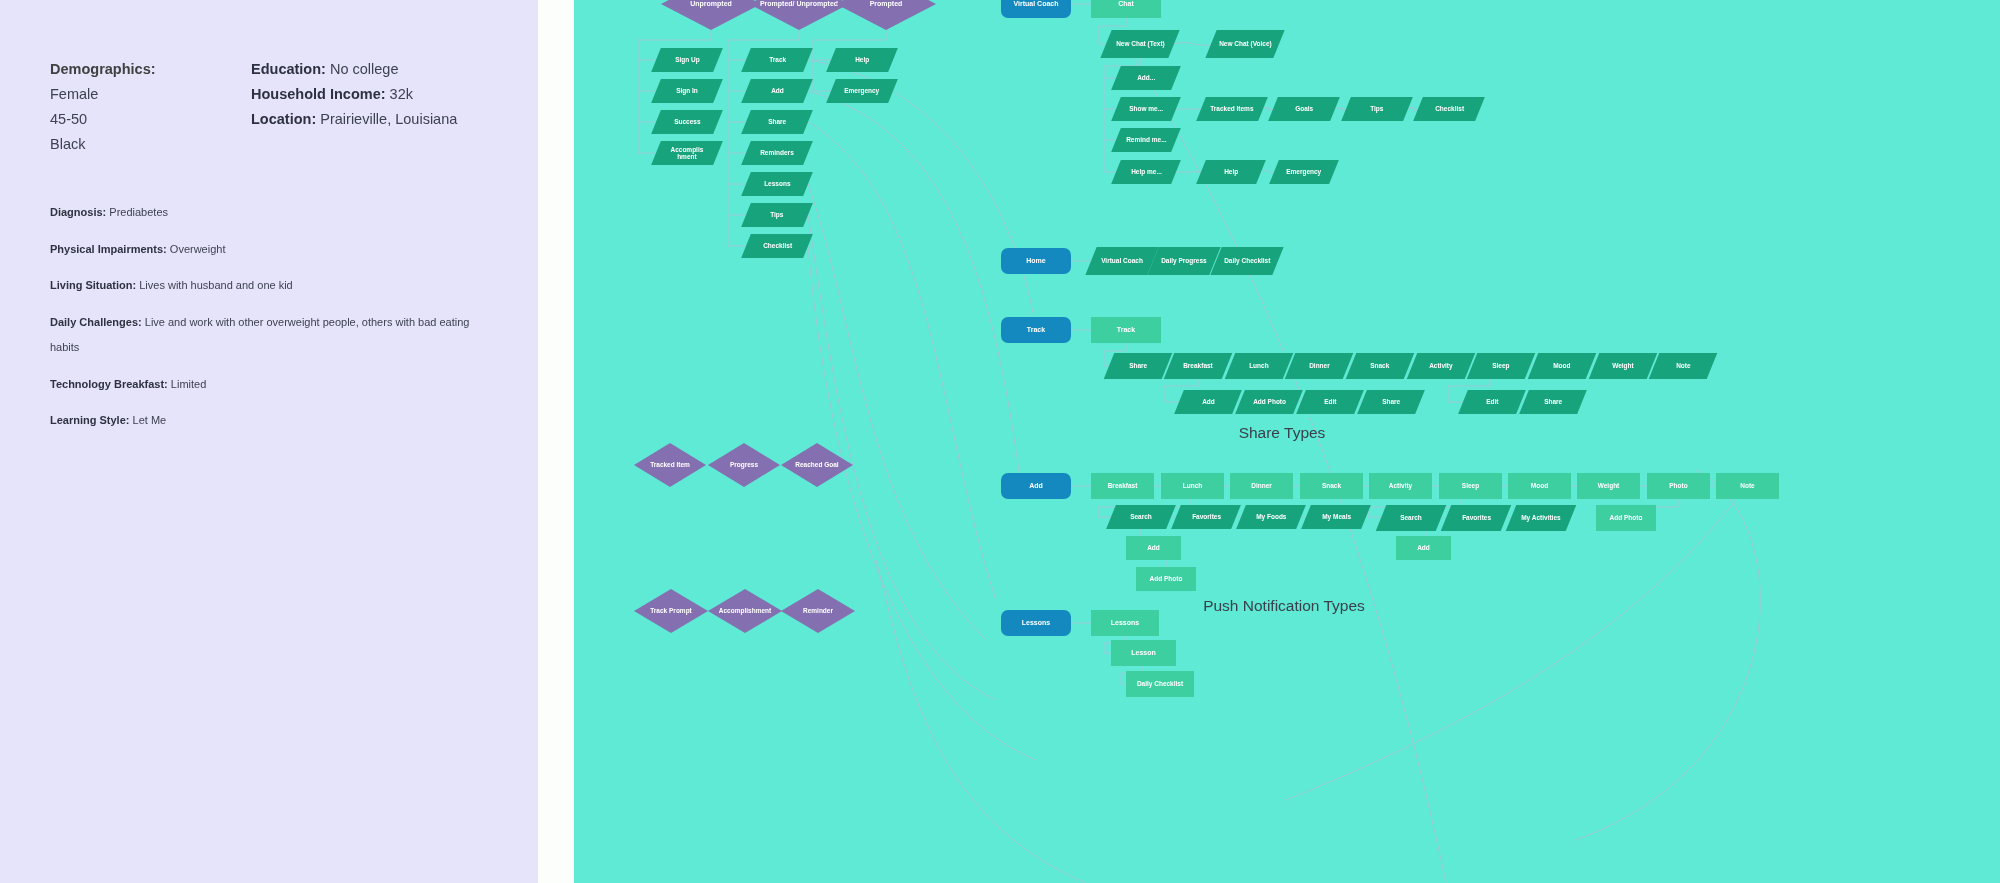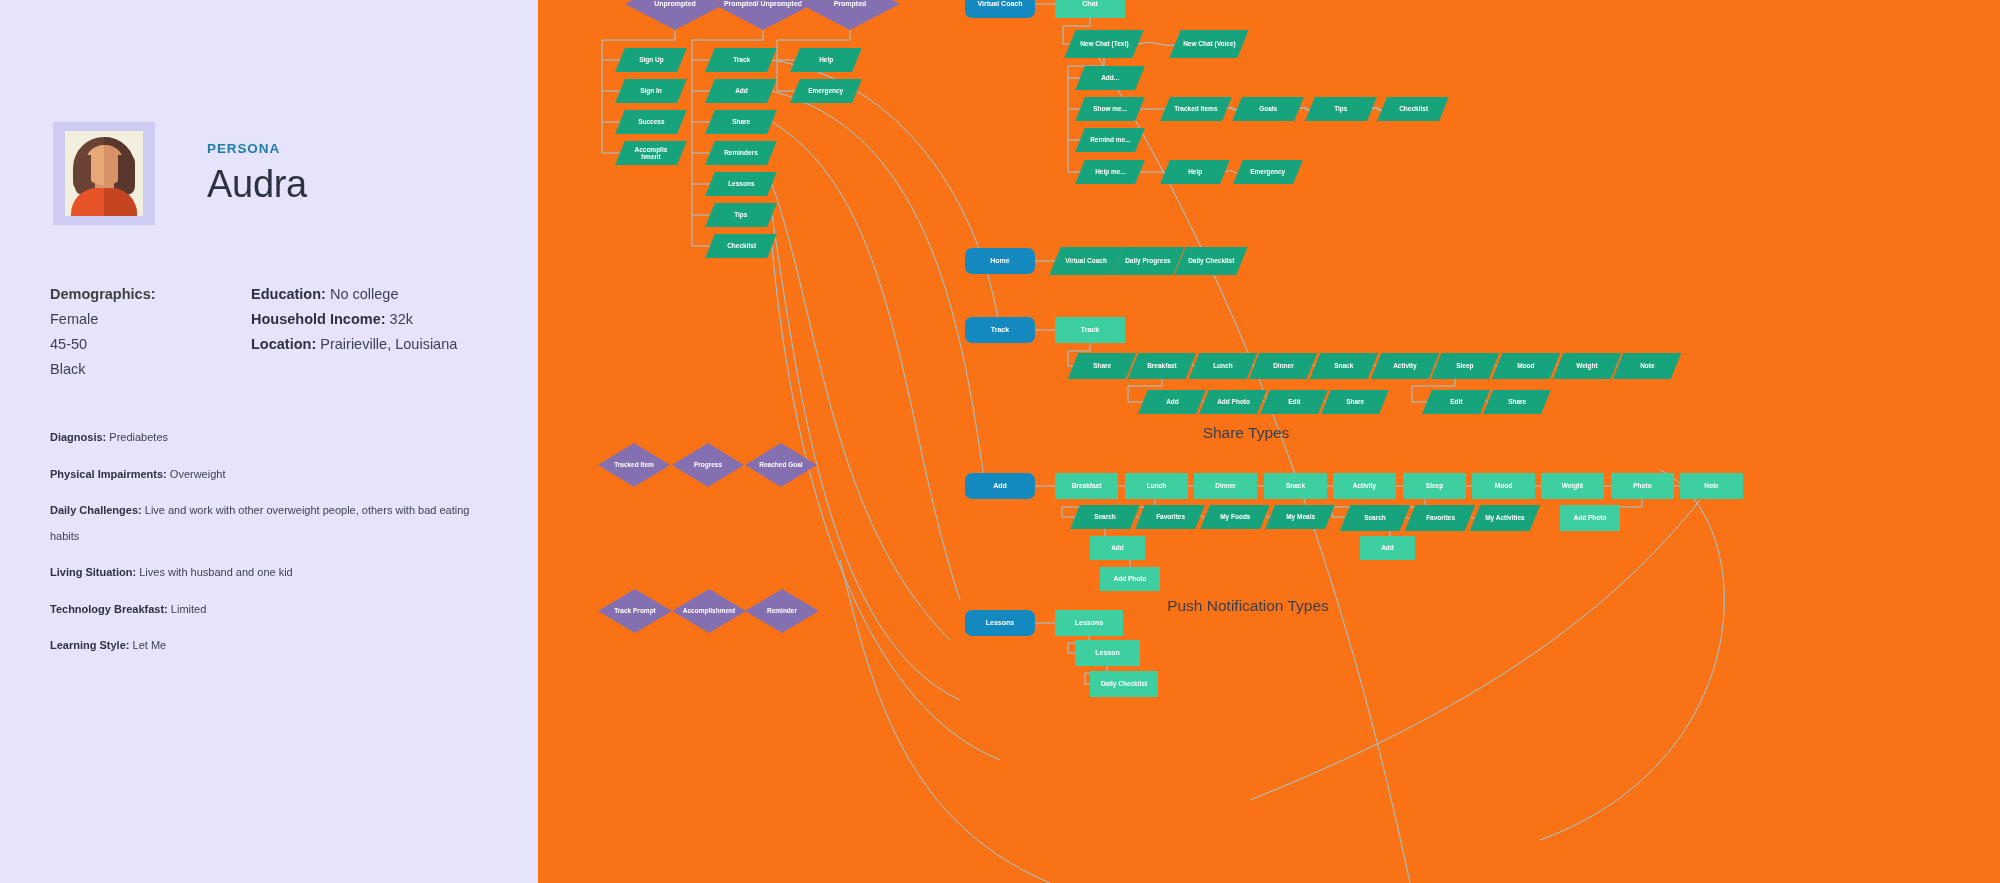--- a/index.html
+++ b/index.html
@@ -48,21 +48,21 @@
   .demo-head { font-size: 14.5px; font-weight: bold; color: #404040; line-height: 25px; }
   .demo-line { font-size: 14.5px; color: #3D4250; line-height: 25px; }
   .kv { font-size: 14.5px; color: #3D4250; line-height: 25px; }
   .kv b { color: #2E3240; font-weight: bold; }
 
   .attr-list { padding: 43px 60px 0 50px; }
   .attr-row { font-size: 11px; color: #3D4250; line-height: 25.5px; margin-bottom: 11px; }
   .attr-row b { color: #2E3240; font-weight: bold; }
 
   
-  #canvas { position: relative; width: 1462px; height: 883px; background: #f97316; overflow: hidden; }
+  #canvas { position: relative; width: 1462px; height: 883px; background: #5eead4; overflow: hidden; margin-left: 36px; }
   #wires { position: absolute; left: 0; top: 0; width: 1462px; height: 883px; pointer-events: none; }
 
   .node {
     position: absolute;
     display: flex; align-items: center; justify-content: center;
     color: #FFFFFF; text-align: center;
     font-weight: bold; line-height: 1.12;
     user-select: none;
   }
   .node span { display: block; padding: 0 4px; }
@@ -79,59 +79,40 @@
     text-align: center; white-space: nowrap;
   }
 </style>
 </head>
 <body>
 
 <div id="page">
 
   <aside id="sidebar">
 
-    <div class="persona-head">
-      <div class="avatar-frame">
-        <div class="avatar-inner">
-          <div class="av-hair"></div>
-            <div class="av-hair-r"></div>
-          <div class="av-neck"></div>
-          <div class="av-face"></div>
-            <div class="av-face-r"></div>
-          <div class="av-hair-f1"></div>
-            <div class="av-hair-f2"></div>
-          <div class="av-body"></div>
-            <div class="av-body-r"></div>
-        </div>
-      </div>
-      <div class="persona-titles">
-        <div class="persona-kicker">PERSONA</div>
-        <div class="persona-name">Audra</div>
-      </div>
-    </div>
 
     <div class="demo-grid">
       <div class="demo-col-a">
         <div class="demo-head">Demographics:</div>
         <div class="demo-line">Female</div>
         <div class="demo-line">45-50</div>
         <div class="demo-line">Black</div>
       </div>
       <div class="demo-col-b">
         <div class="kv"><b>Education:</b> <span>No college</span></div>
         <div class="kv"><b>Household Income:</b> <span>32k</span></div>
         <div class="kv"><b>Location:</b> <span>Prairieville, Louisiana</span></div>
       </div>
     </div>
 
     <div class="attr-list">
       <div class="attr-row"><b>Diagnosis:</b> <span>Prediabetes</span></div>
       <div class="attr-row"><b>Physical Impairments:</b> <span>Overweight</span></div>
+      <div class="attr-row"><b>Living Situation:</b> <span>Lives with husband and one kid</span></div>
       <div class="attr-row"><b>Daily Challenges:</b> <span>Live and work with other overweight people, others with bad eating habits</span></div>
-      <div class="attr-row"><b>Living Situation:</b> <span>Lives with husband and one kid</span></div>
       <div class="attr-row"><b>Technology Breakfast:</b> <span>Limited</span></div>
       <div class="attr-row"><b>Learning Style:</b> <span>Let Me</span></div>
     </div>
 
   </aside>
 
   <main id="canvas">
     <svg id="wires">
         <path d="M137 30 L137 40" fill="none" stroke="#9CC9D8" stroke-width="1"></path>
         <path d="M137 40 L64 40" fill="none" stroke="#9CC9D8" stroke-width="1"></path>

